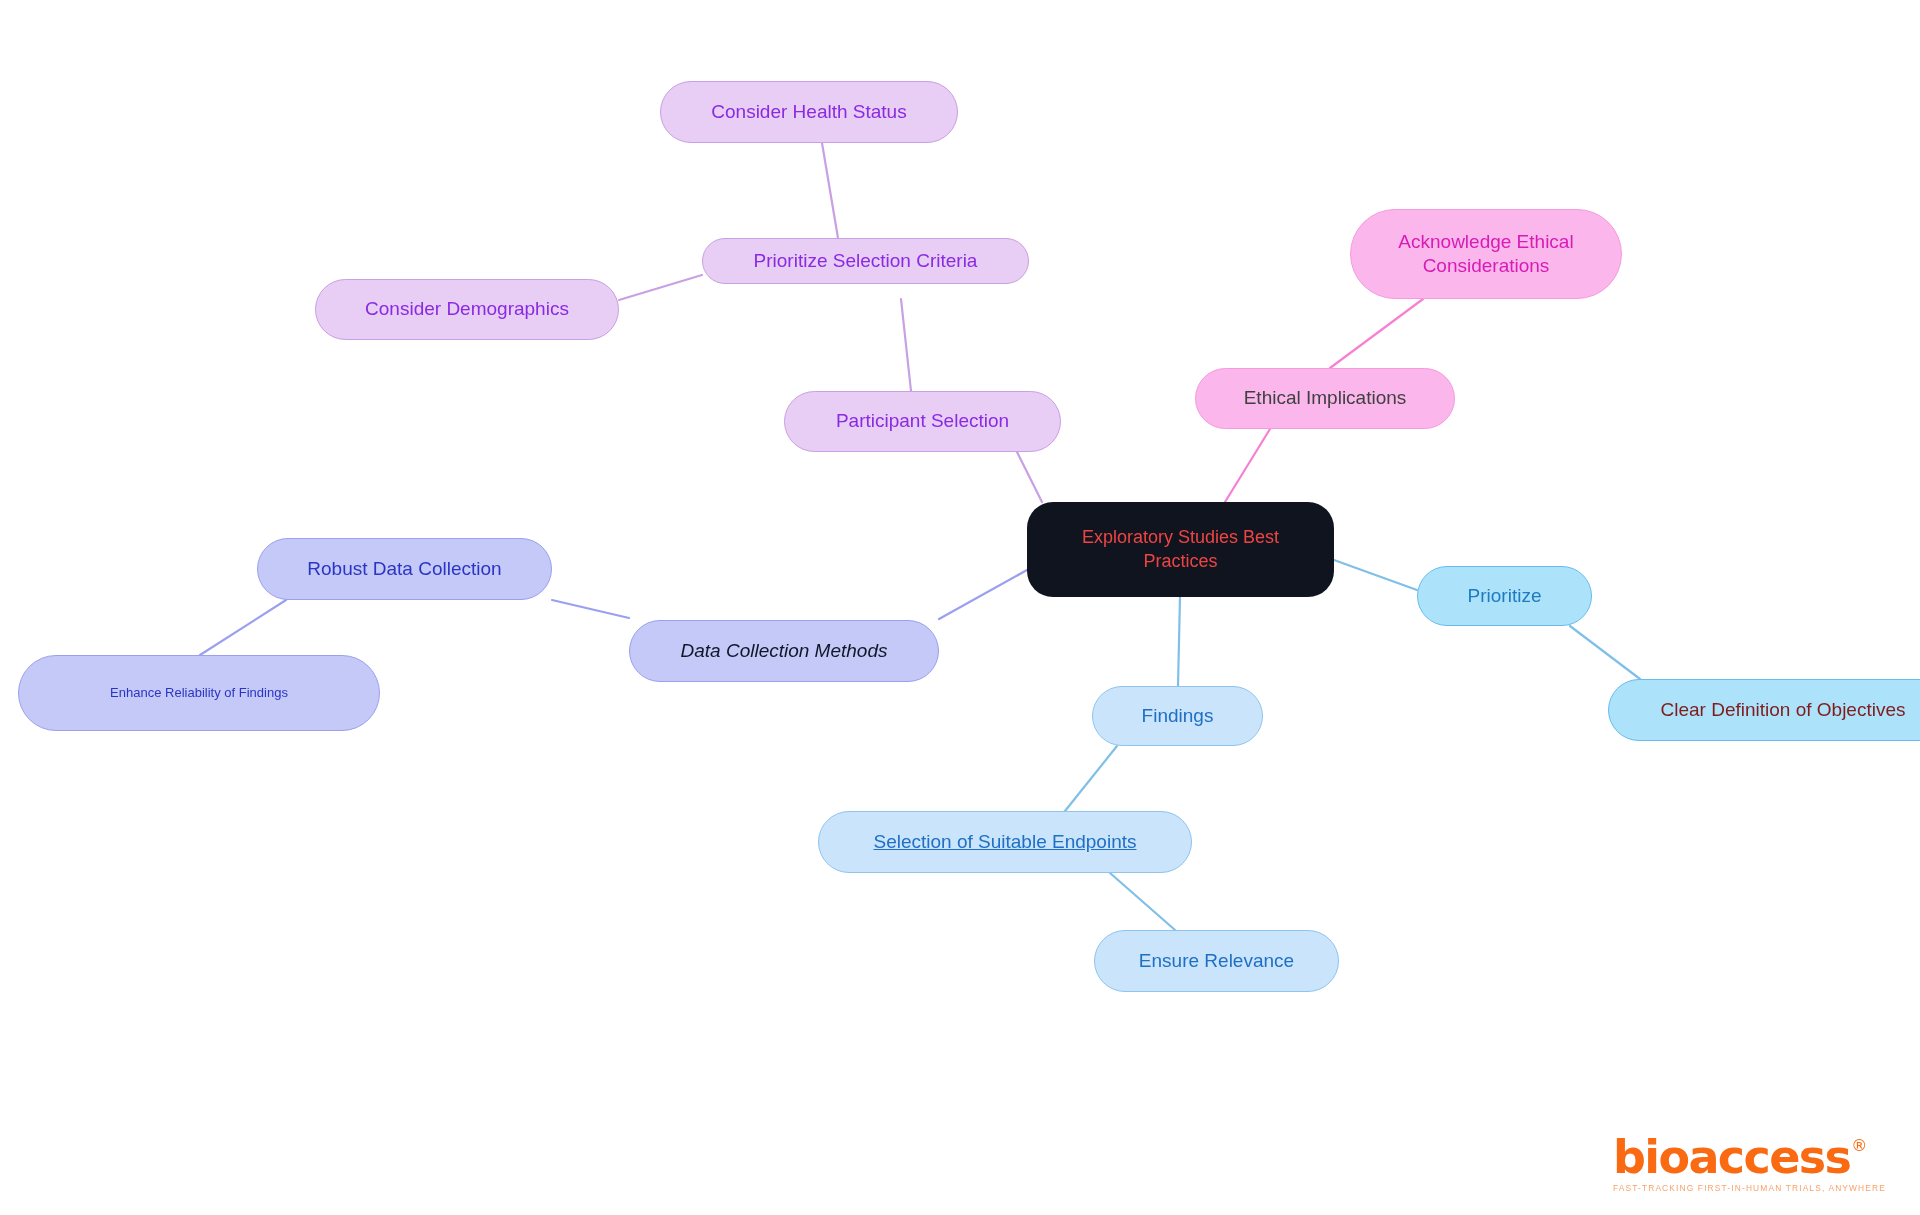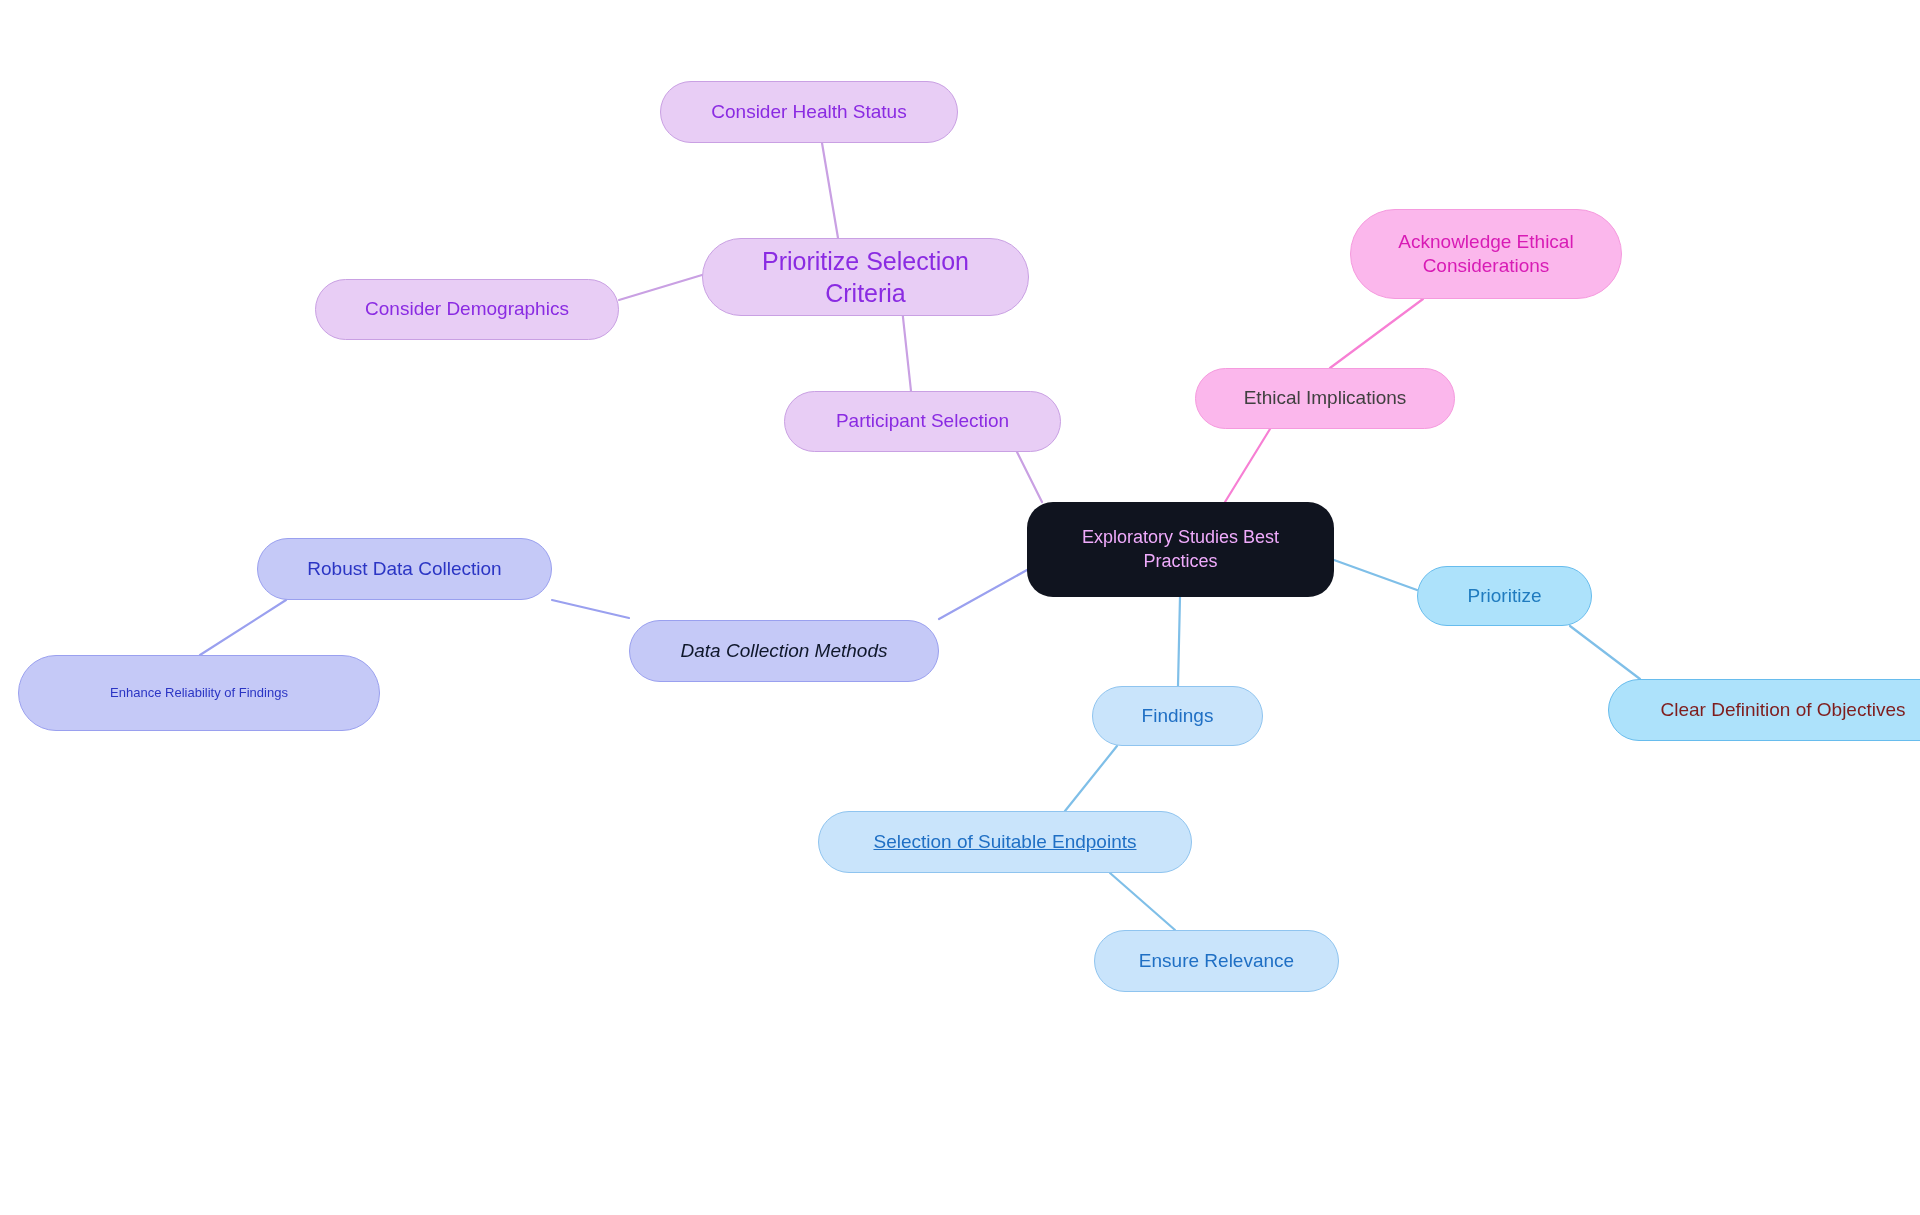--- a/index.html
+++ b/index.html
@@ -100,30 +100,34 @@
       <line x1="1027" y1="570" x2="939" y2="619" stroke="#9aa0ef" stroke-width="2.2" stroke-linecap="round"></line>
       <line x1="629" y1="618" x2="552" y2="600" stroke="#9aa0ef" stroke-width="2.2" stroke-linecap="round"></line>
       <line x1="286" y1="600" x2="200" y2="655" stroke="#9aa0ef" stroke-width="2.2" stroke-linecap="round"></line>
       <line x1="1334" y1="560" x2="1417" y2="590" stroke="#7fbfe8" stroke-width="2.2" stroke-linecap="round"></line>
       <line x1="1570" y1="626" x2="1640" y2="679" stroke="#7fbfe8" stroke-width="2.2" stroke-linecap="round"></line>
       <line x1="1180" y1="597" x2="1178" y2="686" stroke="#7fbfe8" stroke-width="2.2" stroke-linecap="round"></line>
       <line x1="1117" y1="746" x2="1065" y2="811" stroke="#7fbfe8" stroke-width="2.2" stroke-linecap="round"></line>
       <line x1="1110" y1="873" x2="1175" y2="930" stroke="#7fbfe8" stroke-width="2.2" stroke-linecap="round"></line>
     </svg>
   <div id="node-layer">
-      <div class="node root" style="left: 1027px; top: 502px; width: 307px; height: 95px; background: rgb(16, 20, 31); color: #f0abfc; font-size: 18px; border: none; justify-content: center;"><span class="lbl">Exploratory Studies Best Practices</span></div>
+      <div class="node root" style="left: 1027px; top: 502px; width: 307px; height: 95px; background: rgb(16, 20, 31); color: #ef4444; font-size: 18px; border: none; justify-content: center;"><span class="lbl">Exploratory Studies Best Practices</span></div>
       <div class="node" style="left: 784px; top: 391px; width: 277px; height: 61px; background: rgb(232, 205, 245); color: rgb(138, 43, 226); font-size: 19px; border-color: rgb(201, 160, 227);"><span class="lbl">Participant Selection</span></div>
-      <div class="node" style="left: 702px; top: 238px; width: 327px; height: 78px; background: rgb(232, 205, 245); color: rgb(138, 43, 226); font-size: 25px; border-color: rgb(201, 160, 227);"><span class="lbl">Prioritize Selection Criteria</span></div>
+      <div class="node" style="left: 702px; top: 238px; width: 327px; height: 46px; background: rgb(232, 205, 245); color: rgb(138, 43, 226); font-size: 19px; border-color: rgb(201, 160, 227);"><span class="lbl">Prioritize Selection Criteria</span></div>
       <div class="node" style="left: 660px; top: 81px; width: 298px; height: 62px; background: rgb(232, 205, 245); color: rgb(138, 43, 226); font-size: 19px; border-color: rgb(201, 160, 227);"><span class="lbl">Consider Health Status</span></div>
       <div class="node" style="left: 315px; top: 279px; width: 304px; height: 61px; background: rgb(232, 205, 245); color: rgb(138, 43, 226); font-size: 19px; border-color: rgb(201, 160, 227);"><span class="lbl">Consider Demographics</span></div>
       <div class="node" style="left: 1195px; top: 368px; width: 260px; height: 61px; background: rgb(251, 183, 236); color: #404040; font-size: 19px; border-color: rgb(245, 154, 222);"><span class="lbl">Ethical Implications</span></div>
       <div class="node" style="left: 1350px; top: 209px; width: 272px; height: 90px; background: rgb(251, 183, 236); color: rgb(216, 27, 181); font-size: 19px; border-color: rgb(245, 154, 222);"><span class="lbl">Acknowledge Ethical Considerations</span></div>
       <div class="node" style="left: 629px; top: 620px; width: 310px; height: 62px; background: rgb(197, 201, 247); color: #0f172a; font-size: 19px; border-color: rgb(154, 160, 239); font-style: italic;"><span class="lbl">Data Collection Methods</span></div>
       <div class="node" style="left: 257px; top: 538px; width: 295px; height: 62px; background: rgb(197, 201, 247); color: rgb(43, 53, 196); font-size: 19px; border-color: rgb(154, 160, 239);"><span class="lbl">Robust Data Collection</span></div>
       <div class="node" style="left: 18px; top: 655px; width: 362px; height: 76px; background: rgb(197, 201, 247); color: rgb(43, 53, 196); font-size: 13px; border-color: rgb(154, 160, 239);"><span class="lbl">Enhance Reliability of Findings</span></div>
       <div class="node" style="left: 1417px; top: 566px; width: 175px; height: 60px; background: rgb(173, 226, 251); color: rgb(31, 123, 191); font-size: 19px; border-color: rgb(103, 188, 237);"><span class="lbl">Prioritize</span></div>
       <div class="node" style="left: 1608px; top: 679px; width: 350px; height: 62px; background: rgb(173, 226, 251); color: #7f1d1d; font-size: 19px; border-color: rgb(103, 188, 237);"><span class="lbl">Clear Definition of Objectives</span></div>
       <div class="node" style="left: 1092px; top: 686px; width: 171px; height: 60px; background: rgb(201, 228, 251); color: rgb(31, 111, 196); font-size: 19px; border-color: rgb(143, 196, 239);"><span class="lbl">Findings</span></div>
       <div class="node" style="left: 818px; top: 811px; width: 374px; height: 62px; background: rgb(201, 228, 251); color: rgb(31, 111, 196); font-size: 19px; border-color: rgb(143, 196, 239); text-decoration: underline;"><span class="lbl">Selection of Suitable Endpoints</span></div>
       <div class="node" style="left: 1094px; top: 930px; width: 245px; height: 62px; background: rgb(201, 228, 251); color: rgb(31, 111, 196); font-size: 19px; border-color: rgb(143, 196, 239);"><span class="lbl">Ensure Relevance</span></div>
     </div>
 
+  <div id="logo">
+    <span class="word">bioaccess</span><span class="reg">®</span>
+    <span class="tag">FAST-TRACKING FIRST-IN-HUMAN TRIALS, ANYWHERE</span>
+  </div>
 </div>
 
 </body></html>

